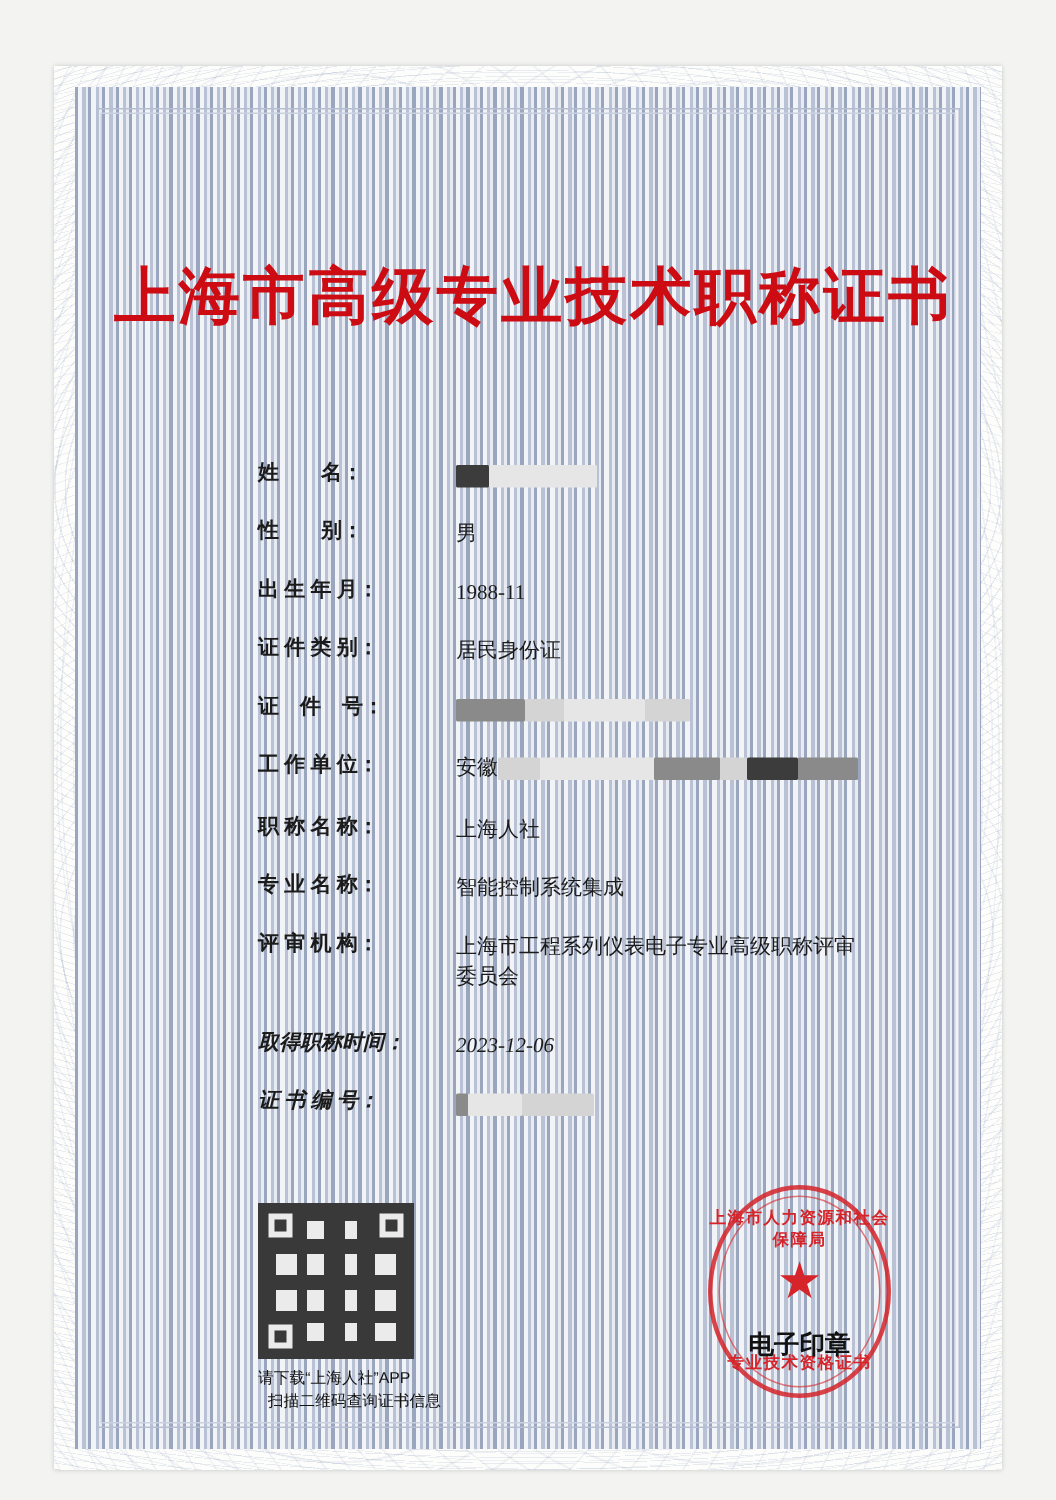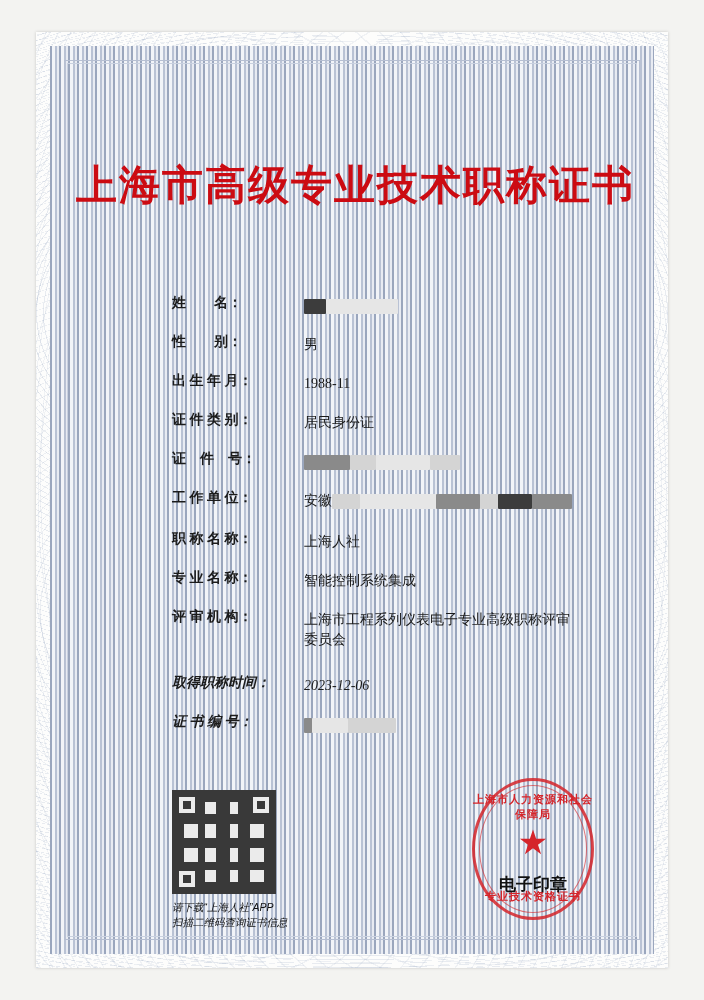--- a/index.html
+++ b/index.html
@@ -19,21 +19,21 @@
     position: relative;
     width: 704px;
     height: 1000px;
     background: #f3f3f1;
   }
 
   
   #certificate-sheet {
     position: absolute;
     left: 36px;
-    top: 32px;
+    top: 44px;
     width: 632px;
     height: 936px;
     background: #fef9c3;
     box-shadow: 0 0 3px rgba(0,0,0,0.18);
     overflow: hidden;
   }
 
   
   #guilloche {
     position: absolute;
@@ -151,22 +151,21 @@
   .redact.dark  { background: #3c3c3c; }
   .redact.mid   { background: #8a8a8a; }
   .redact.light { background: #d4d4d4; }
   .redact.pale  { background: #e6e6e6; }
 
   
   #qr-wrap {
     position: absolute;
     left: 96px;
     top: 718px;
-    width: 110px;
-    font-style: italic;
+    width: 122px;
   }
   #qr-code {
     width: 104px;
     height: 104px;
     background-color: #ffffff;
     background-image:
       linear-gradient(90deg, #000 0 12px, transparent 12px 26px, #000 26px 33px, transparent 33px 44px, #000 44px 58px, transparent 58px 66px, #000 66px 78px, transparent 78px 92px, #000 92px 104px),
       linear-gradient(0deg, #000 0 12px, transparent 12px 24px, #000 24px 32px, transparent 32px 46px, #000 46px 56px, transparent 56px 70px, #000 70px 80px, transparent 80px 92px, #000 92px 104px);
     background-blend-mode: multiply;
     position: relative;

